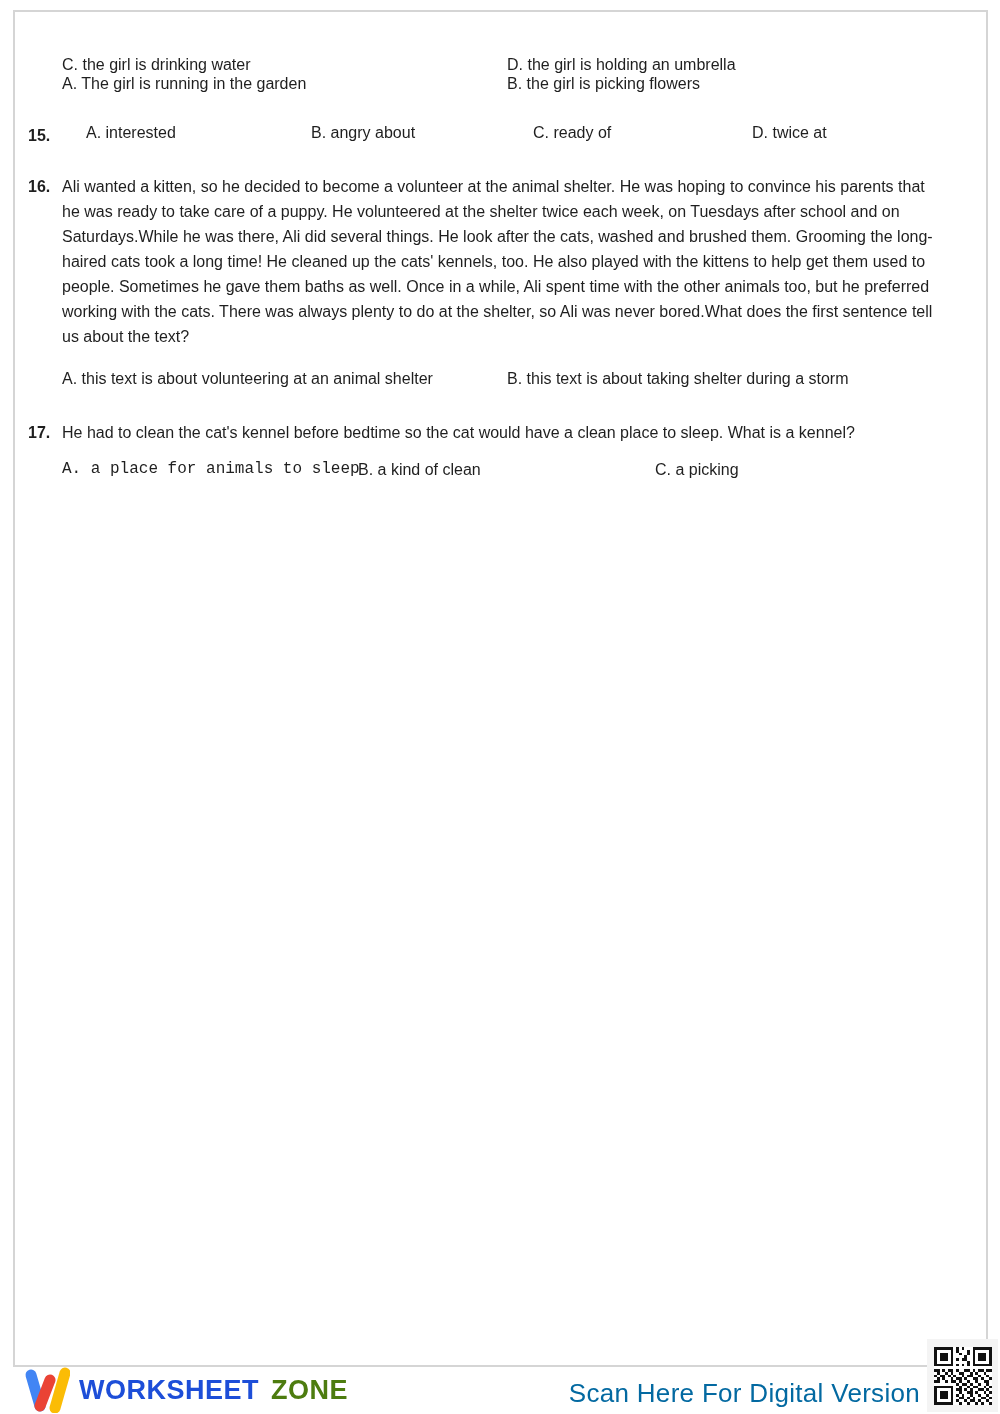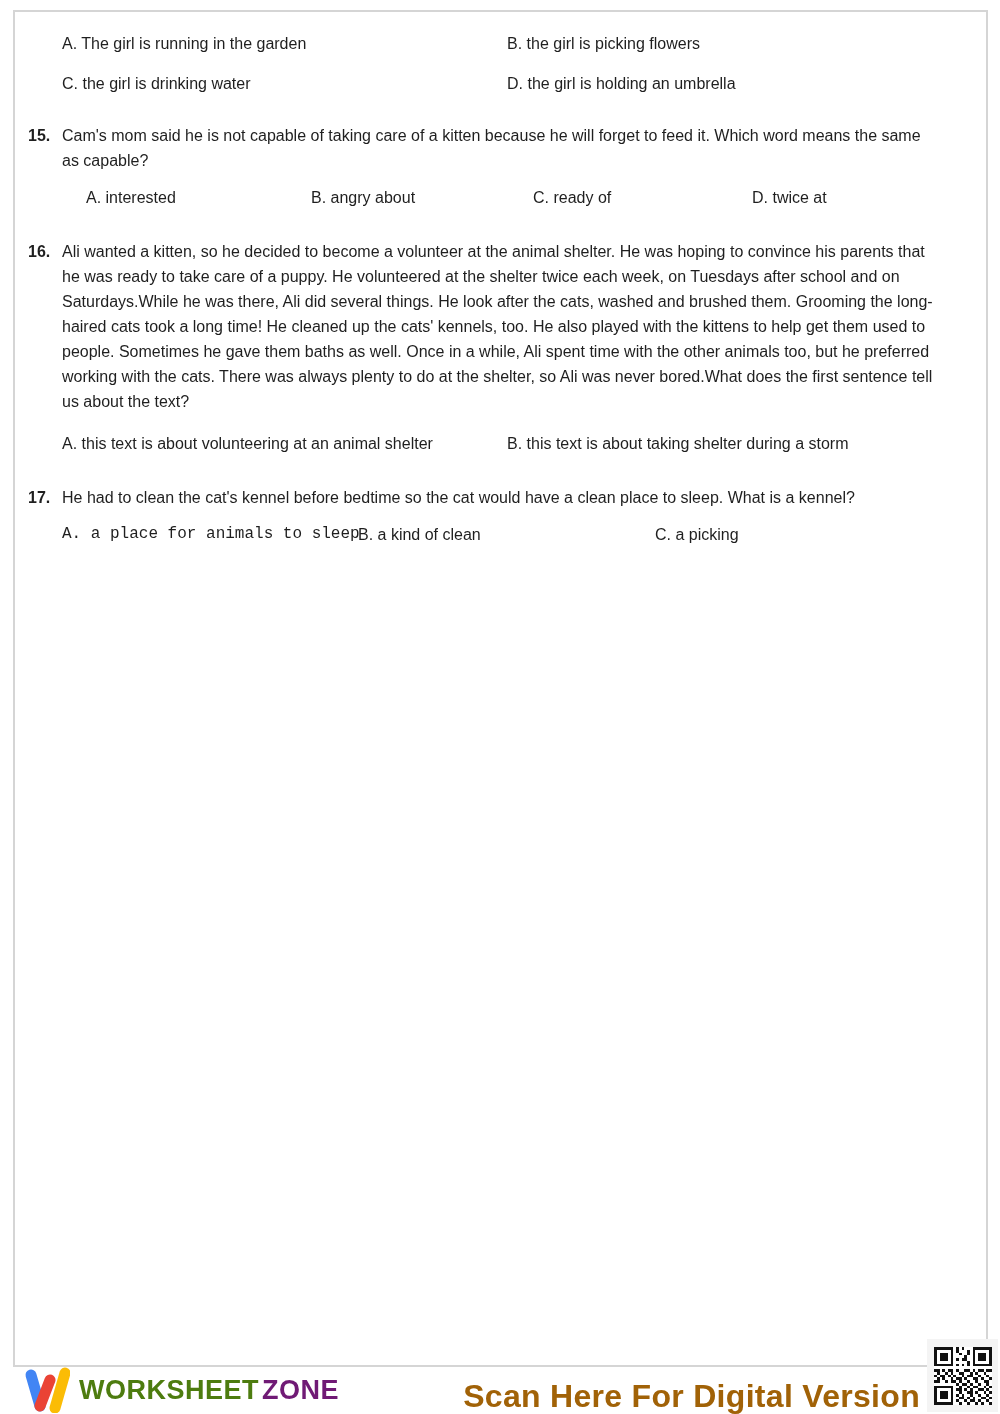--- a/index.html
+++ b/index.html
@@ -67,29 +67,29 @@
     align-items: center;
   }
   .wmark { display: block; }
   .brand-text {
     font-size: 27px;
     font-weight: 700;
     letter-spacing: 0.5px;
     margin-left: 9px;
     white-space: nowrap;
   }
-  .wz-blue { color: #4d7c0f; }
-  .wz-yellow { color: #701a75; margin-left: 3px; }
+  .wz-blue { color: #1d4ed8; }
+  .wz-yellow { color: #4d7c0f; margin-left: 12px; }
   .scan-text {
     position: absolute;
     top: 1378px;
     right: 80px;
-    font-size: 32px;
-    font-weight: 700;
-    color: #a16207;
+    font-size: 26px;
+    font-weight: 400;
+    color: #0369a1;
     letter-spacing: 0.3px;
     white-space: nowrap;
   }
   .qr-box {
     position: absolute;
     left: 927px;
     top: 1339px;
     width: 71px;
     height: 73px;
     background: #f4f4f4;
@@ -99,33 +99,32 @@
   }
   .qr-box svg { display: block; }
 </style>
 </head>
 <body>
 
 <div class="page">
 
   <div class="content-box">
 
+    <div class="opt-row two row2">
+      <span class="cell">C. the girl is drinking water</span>
+      <span class="cell">D. the girl is holding an umbrella</span>
+    </div>
+
     <div class="opt-row two">
       <span class="cell">A. The girl is running in the garden</span>
       <span class="cell">B. the girl is picking flowers</span>
     </div>
 
-    <div class="opt-row two row2">
-      <span class="cell">C. the girl is drinking water</span>
-      <span class="cell">D. the girl is holding an umbrella</span>
-    </div>
-
     <section class="question" id="q15">
       <span class="qnum">15.</span>
-      <p class="qtext">Cam's mom said he is not capable of taking care of a kitten because he will forget to feed it. Which word means the same as capable?</p>
       <div class="opt-row four q-opts">
         <span class="cell c1">A. interested</span>
         <span class="cell c2">B. angry about</span>
         <span class="cell c3">C. ready of</span>
         <span class="cell">D. twice at</span>
       </div>
     </section>
 
     <section class="question" id="q16">
       <span class="qnum">16.</span>

